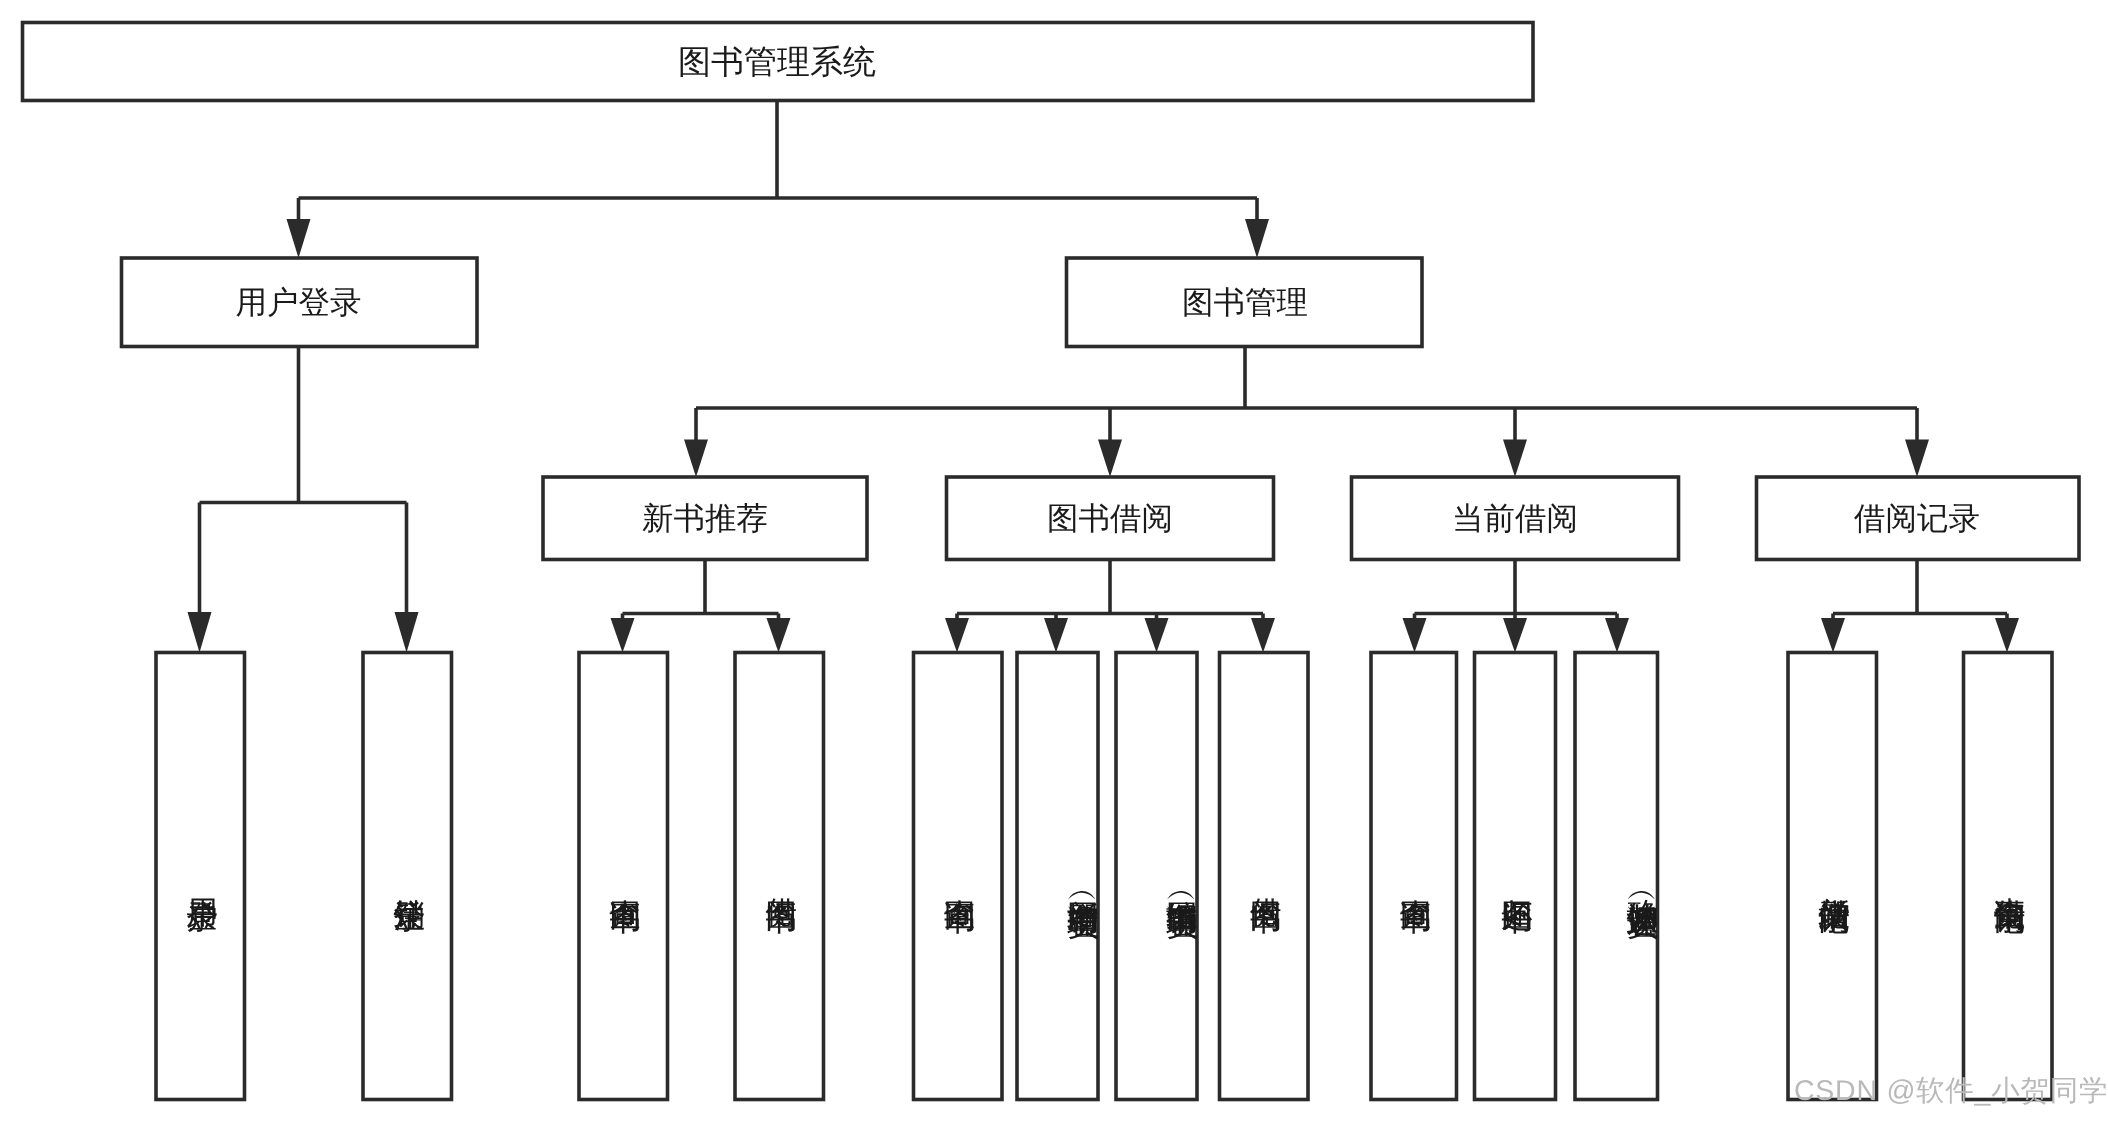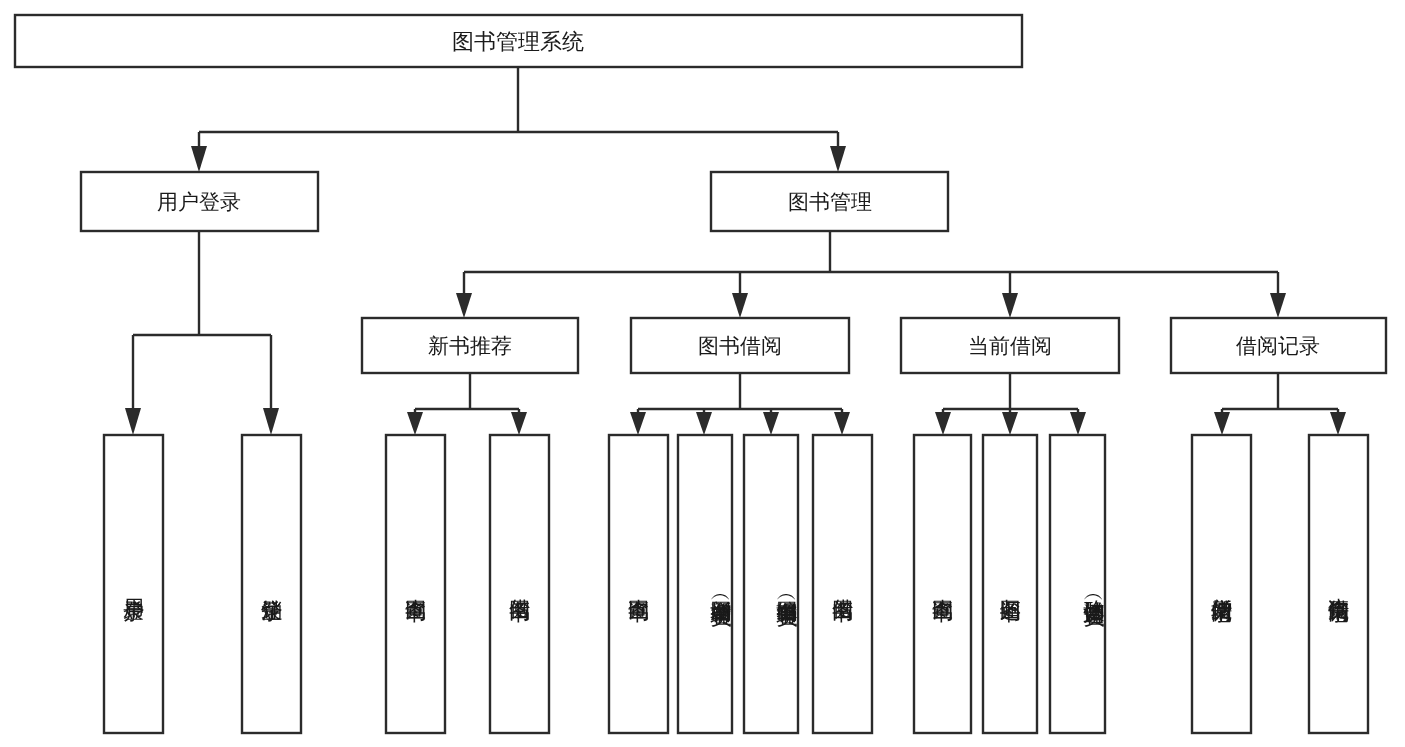--- a/index.html
+++ b/index.html
@@ -221,14 +221,15 @@
   <div class="leaf-label center-start" style="left:609px;  top:435px; width:59px; height:298px;">查询图书</div>
   <div class="leaf-label" style="left:678px;  top:441px; width:54px; height:292px;">新增图书（管理员）</div>
   <div class="leaf-label" style="left:744px;  top:441px; width:54px; height:292px;">编辑图书（管理员）</div>
   <div class="leaf-label center-start" style="left:813px;  top:435px; width:59px; height:298px;">借阅图书</div>
   <div class="leaf-label center-start" style="left:914px;  top:435px; width:57px; height:298px;">查询图书</div>
   <div class="leaf-label center-start" style="left:983px;  top:435px; width:54px; height:298px;">归还图书</div>
   <div class="leaf-label" style="left:1050px; top:441px; width:55px; height:292px;">确认归还（管理员）</div>
   <div class="leaf-label center-start" style="left:1192px; top:435px; width:59px; height:298px;">新增借阅记录</div>
   <div class="leaf-label center-start" style="left:1309px; top:435px; width:59px; height:298px;">查询借阅记录</div>
 
+  <div class="watermark" style="left:1196px; top:714px;">CSDN @软件_小贺同学</div>
 
 </div>
 
 </body></html>

